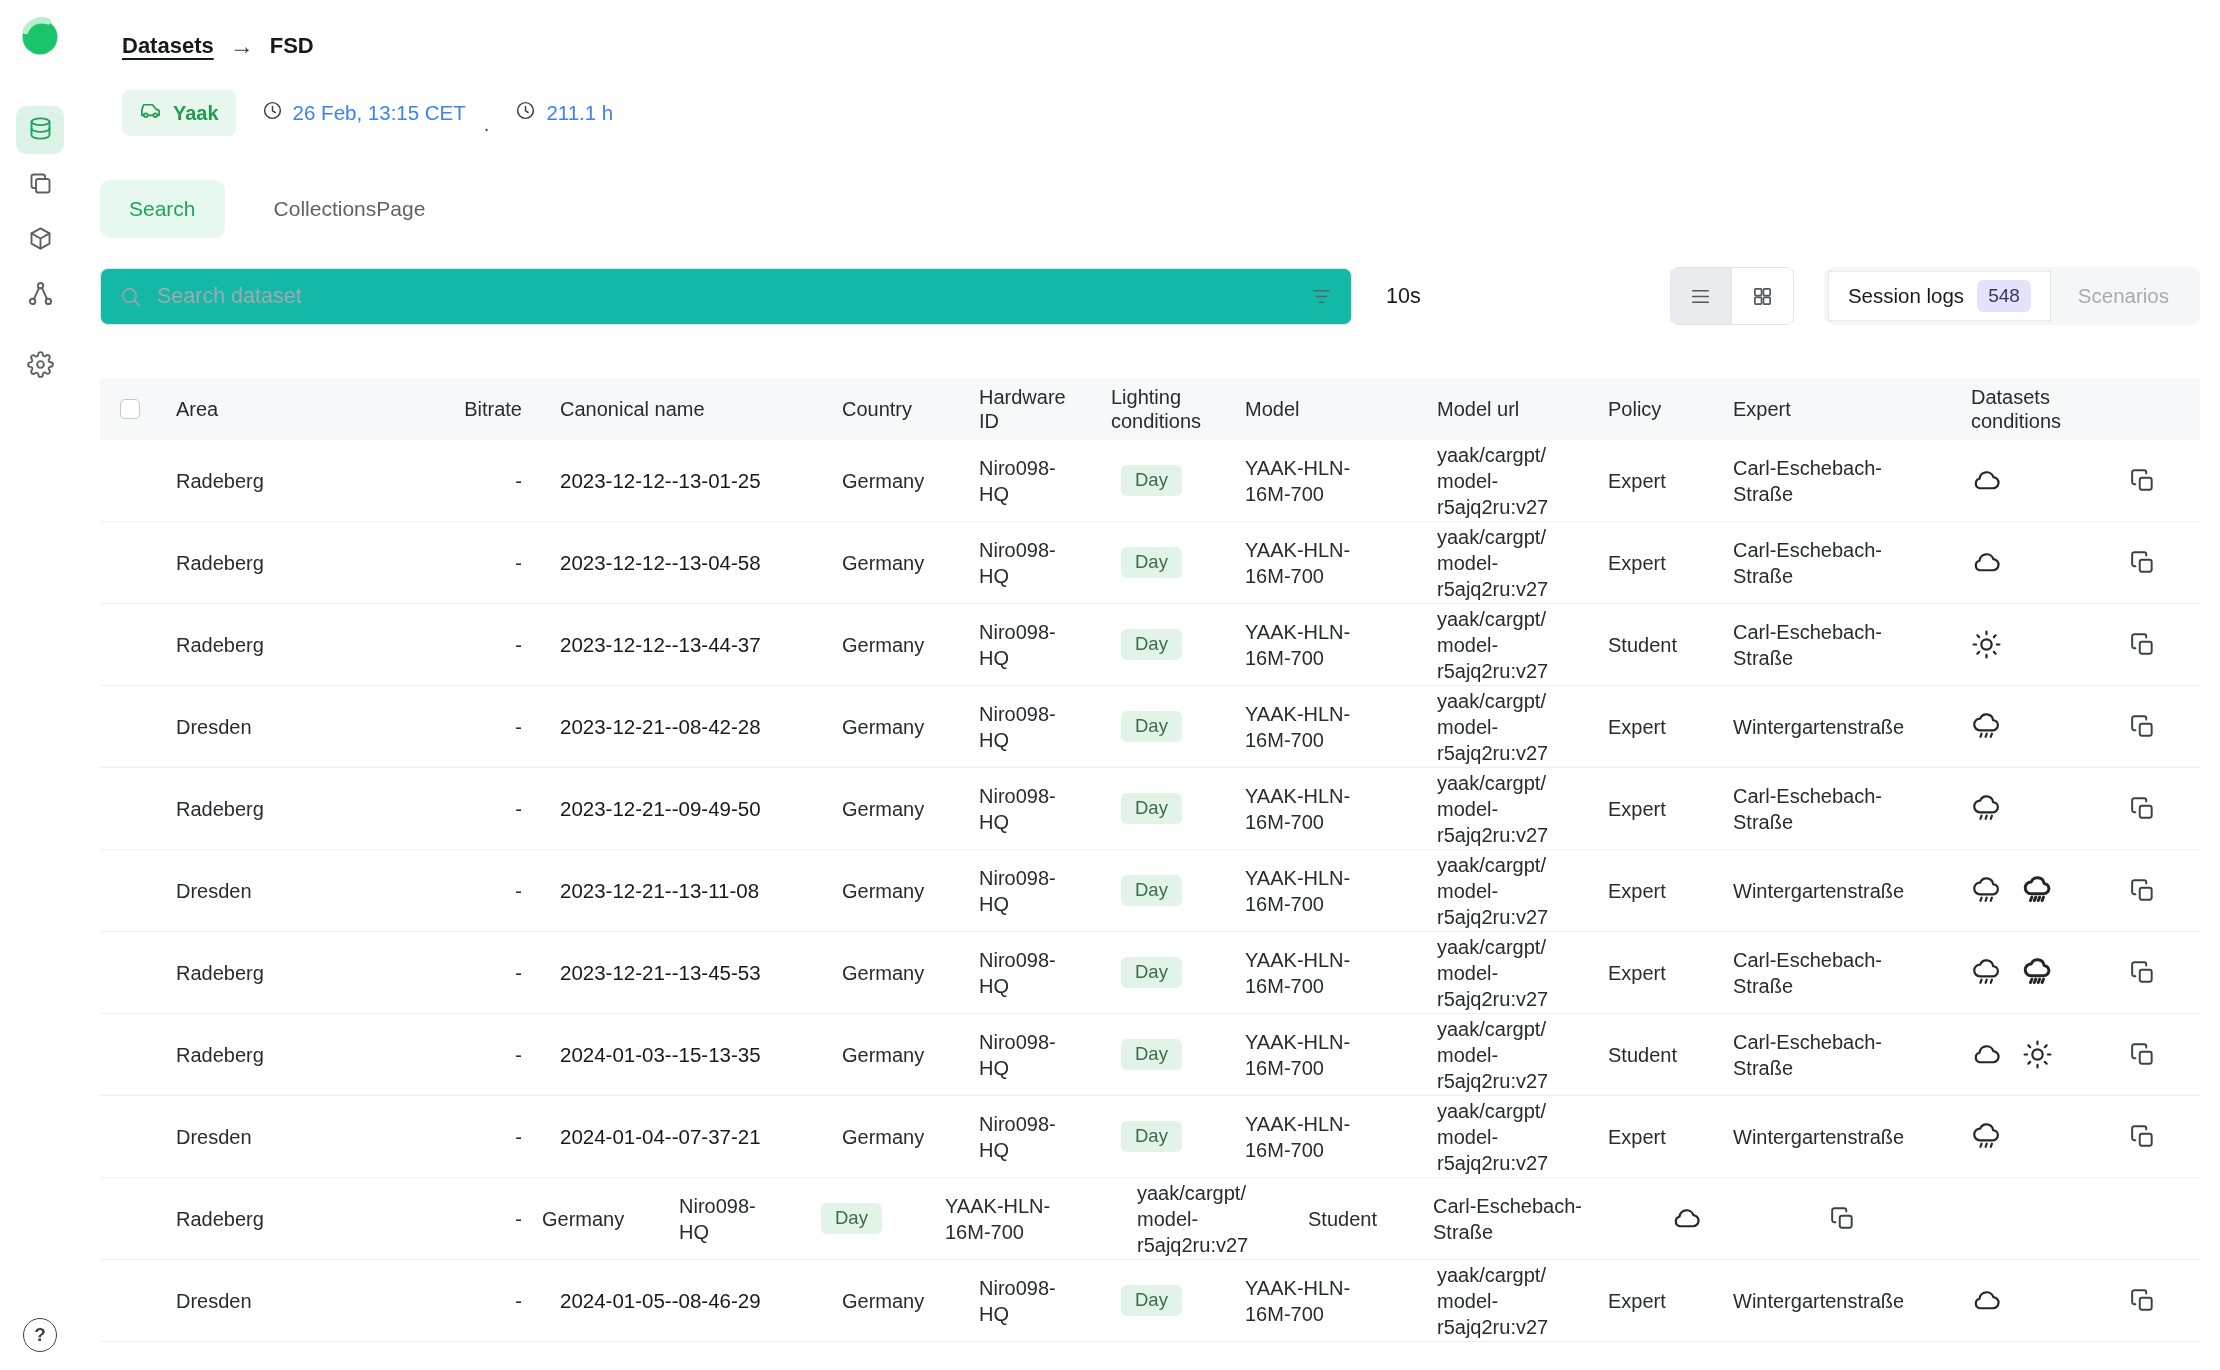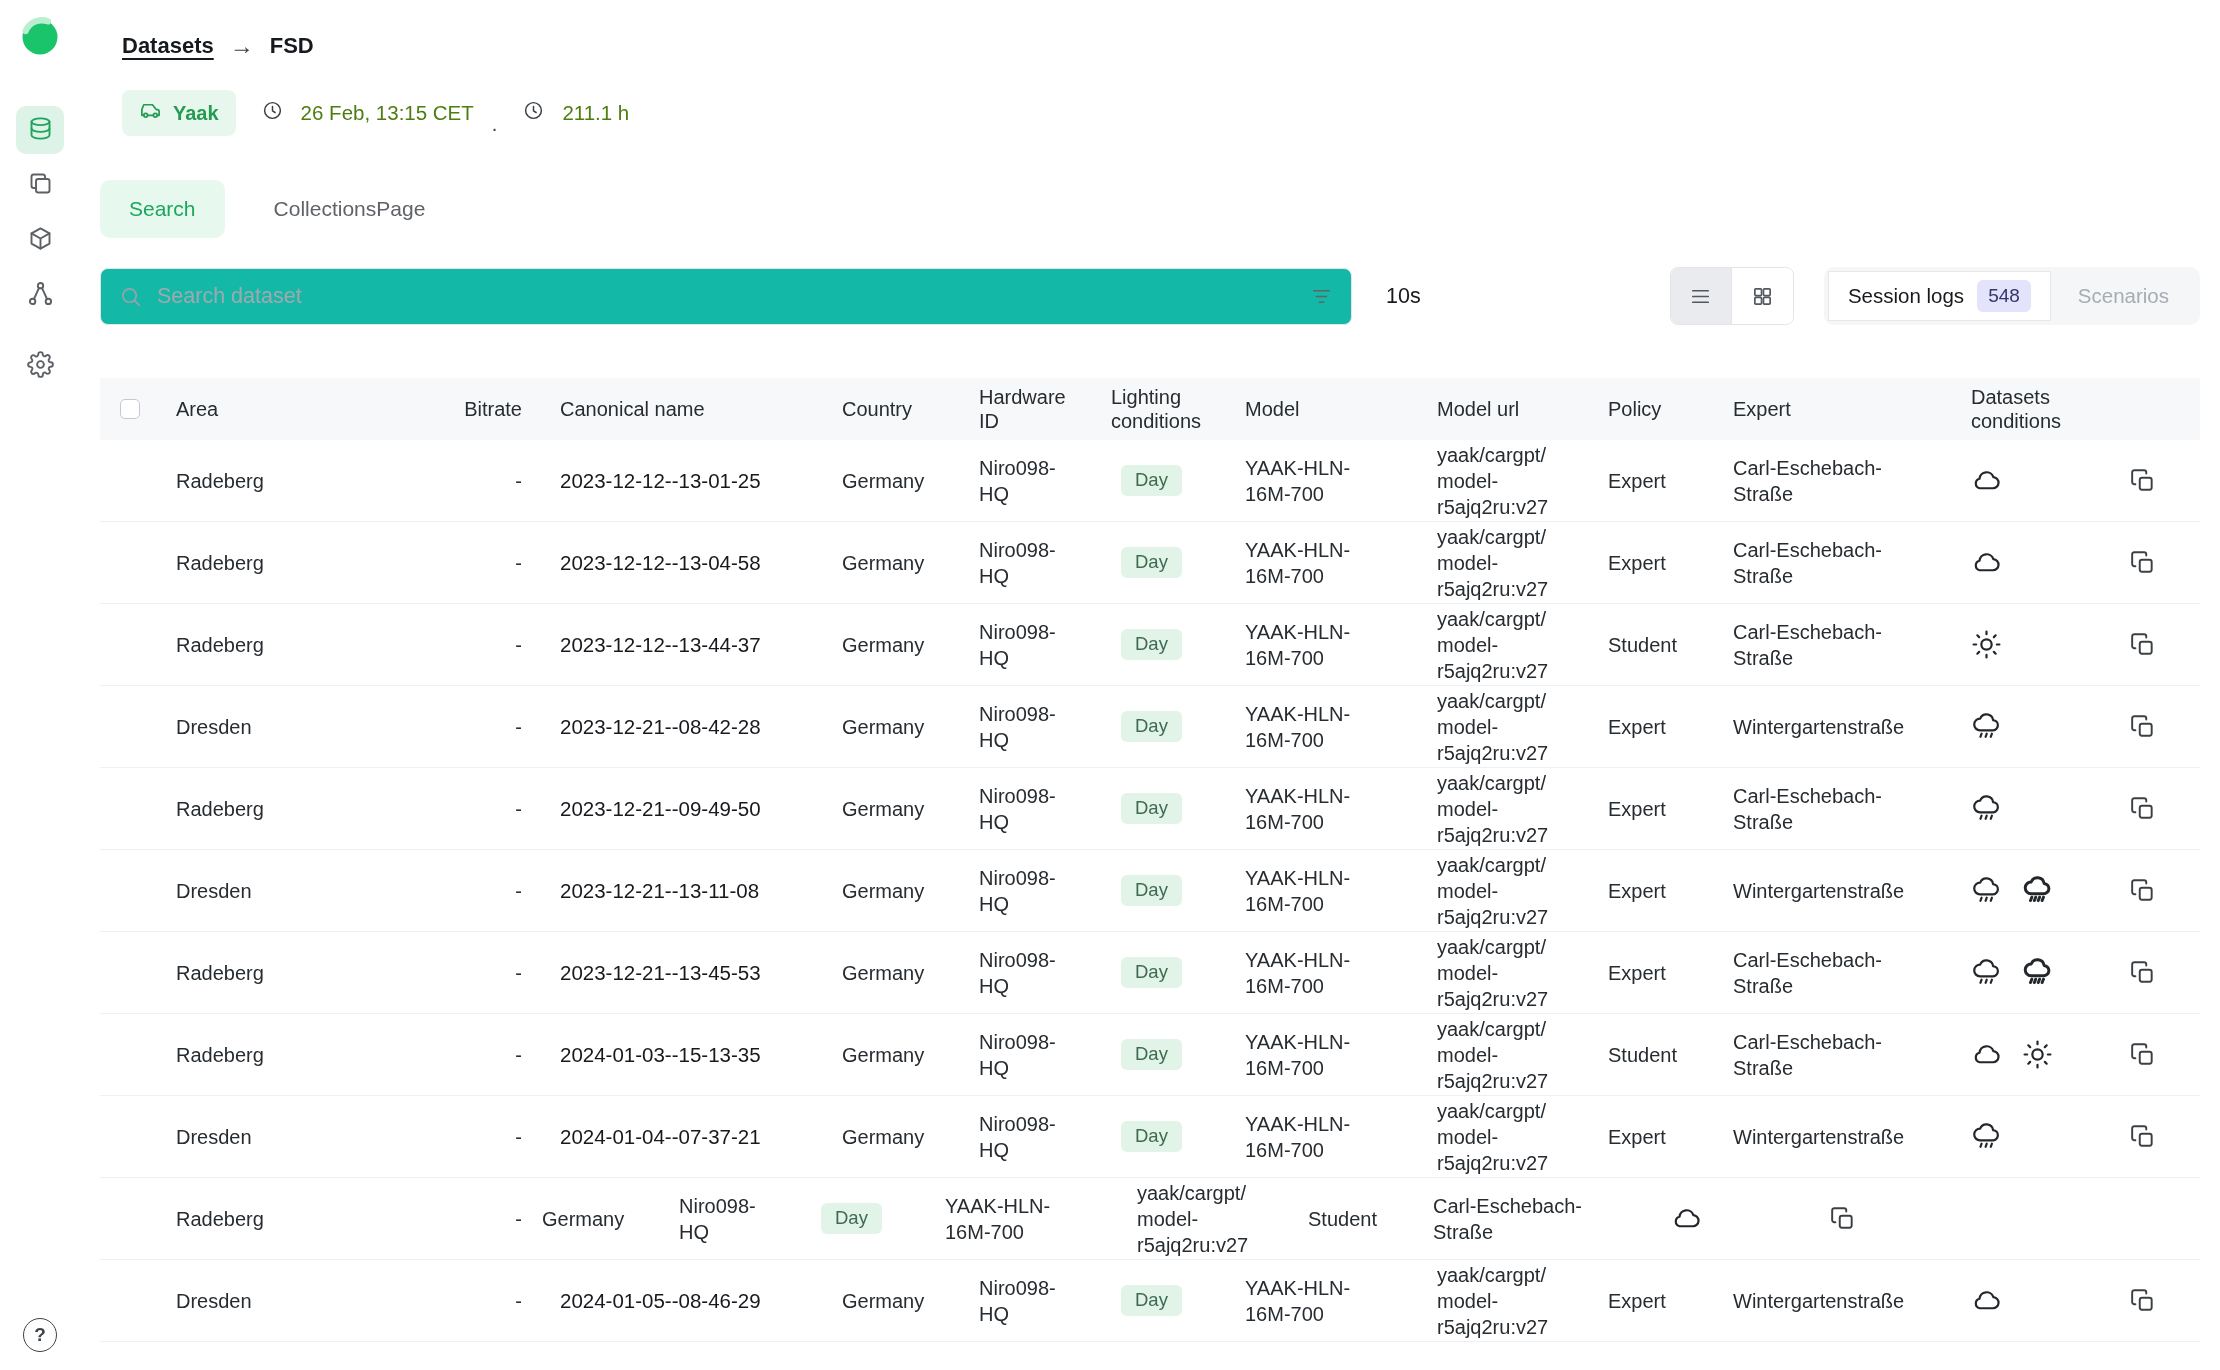--- a/index.html
+++ b/index.html
@@ -42,21 +42,21 @@
   .breadcrumb .parent { text-decoration: underline; text-underline-offset: 5px; cursor: pointer; color: #16191d; }
   .breadcrumb .arrow { font-weight: 400; color: #3c4043; font-size: 24px; }
 
   .meta-row { margin: 30px 0 0 22px; display: flex; align-items: center; }
   .vehicle-badge {
     display: inline-flex; align-items: center; gap: 11px;
     background: #e8f7ee; border-radius: 8px; padding: 9px 17px;
     color: #259b52; font-size: 20px; font-weight: 600; cursor: pointer;
   }
   .vehicle-badge svg { width: 23px; height: 23px; stroke: #259b52; fill: none; stroke-width: 1.8; stroke-linecap: round; stroke-linejoin: round; }
-  .meta-item { display: inline-flex; align-items: center; gap: 18px; font-size: 20.5px; color: #4d7c0f; margin-left: 26px; }
+  .meta-item { display: inline-flex; align-items: center; gap: 10px; font-size: 20.5px; color: #3b82f6; margin-left: 26px; }
   .meta-item svg { width: 21px; height: 21px; stroke: #393f45; fill: none; stroke-width: 1.7; stroke-linecap: round; stroke-linejoin: round; }
   .meta-dot { margin-left: 18px; color: #393f45; font-size: 20px; align-self: flex-end; }
 
   .tabs { margin-top: 44px; display: flex; align-items: center; }
   .tab {
     padding: 17px 29px; font-size: 21px; border-radius: 10px;
     color: #5f6368; cursor: pointer; user-select: none;
   }
   .tab + .tab { margin-left: 20px; }
   .tab.active { background: #e7f8ef; color: #1ca75a; font-weight: 500; }

